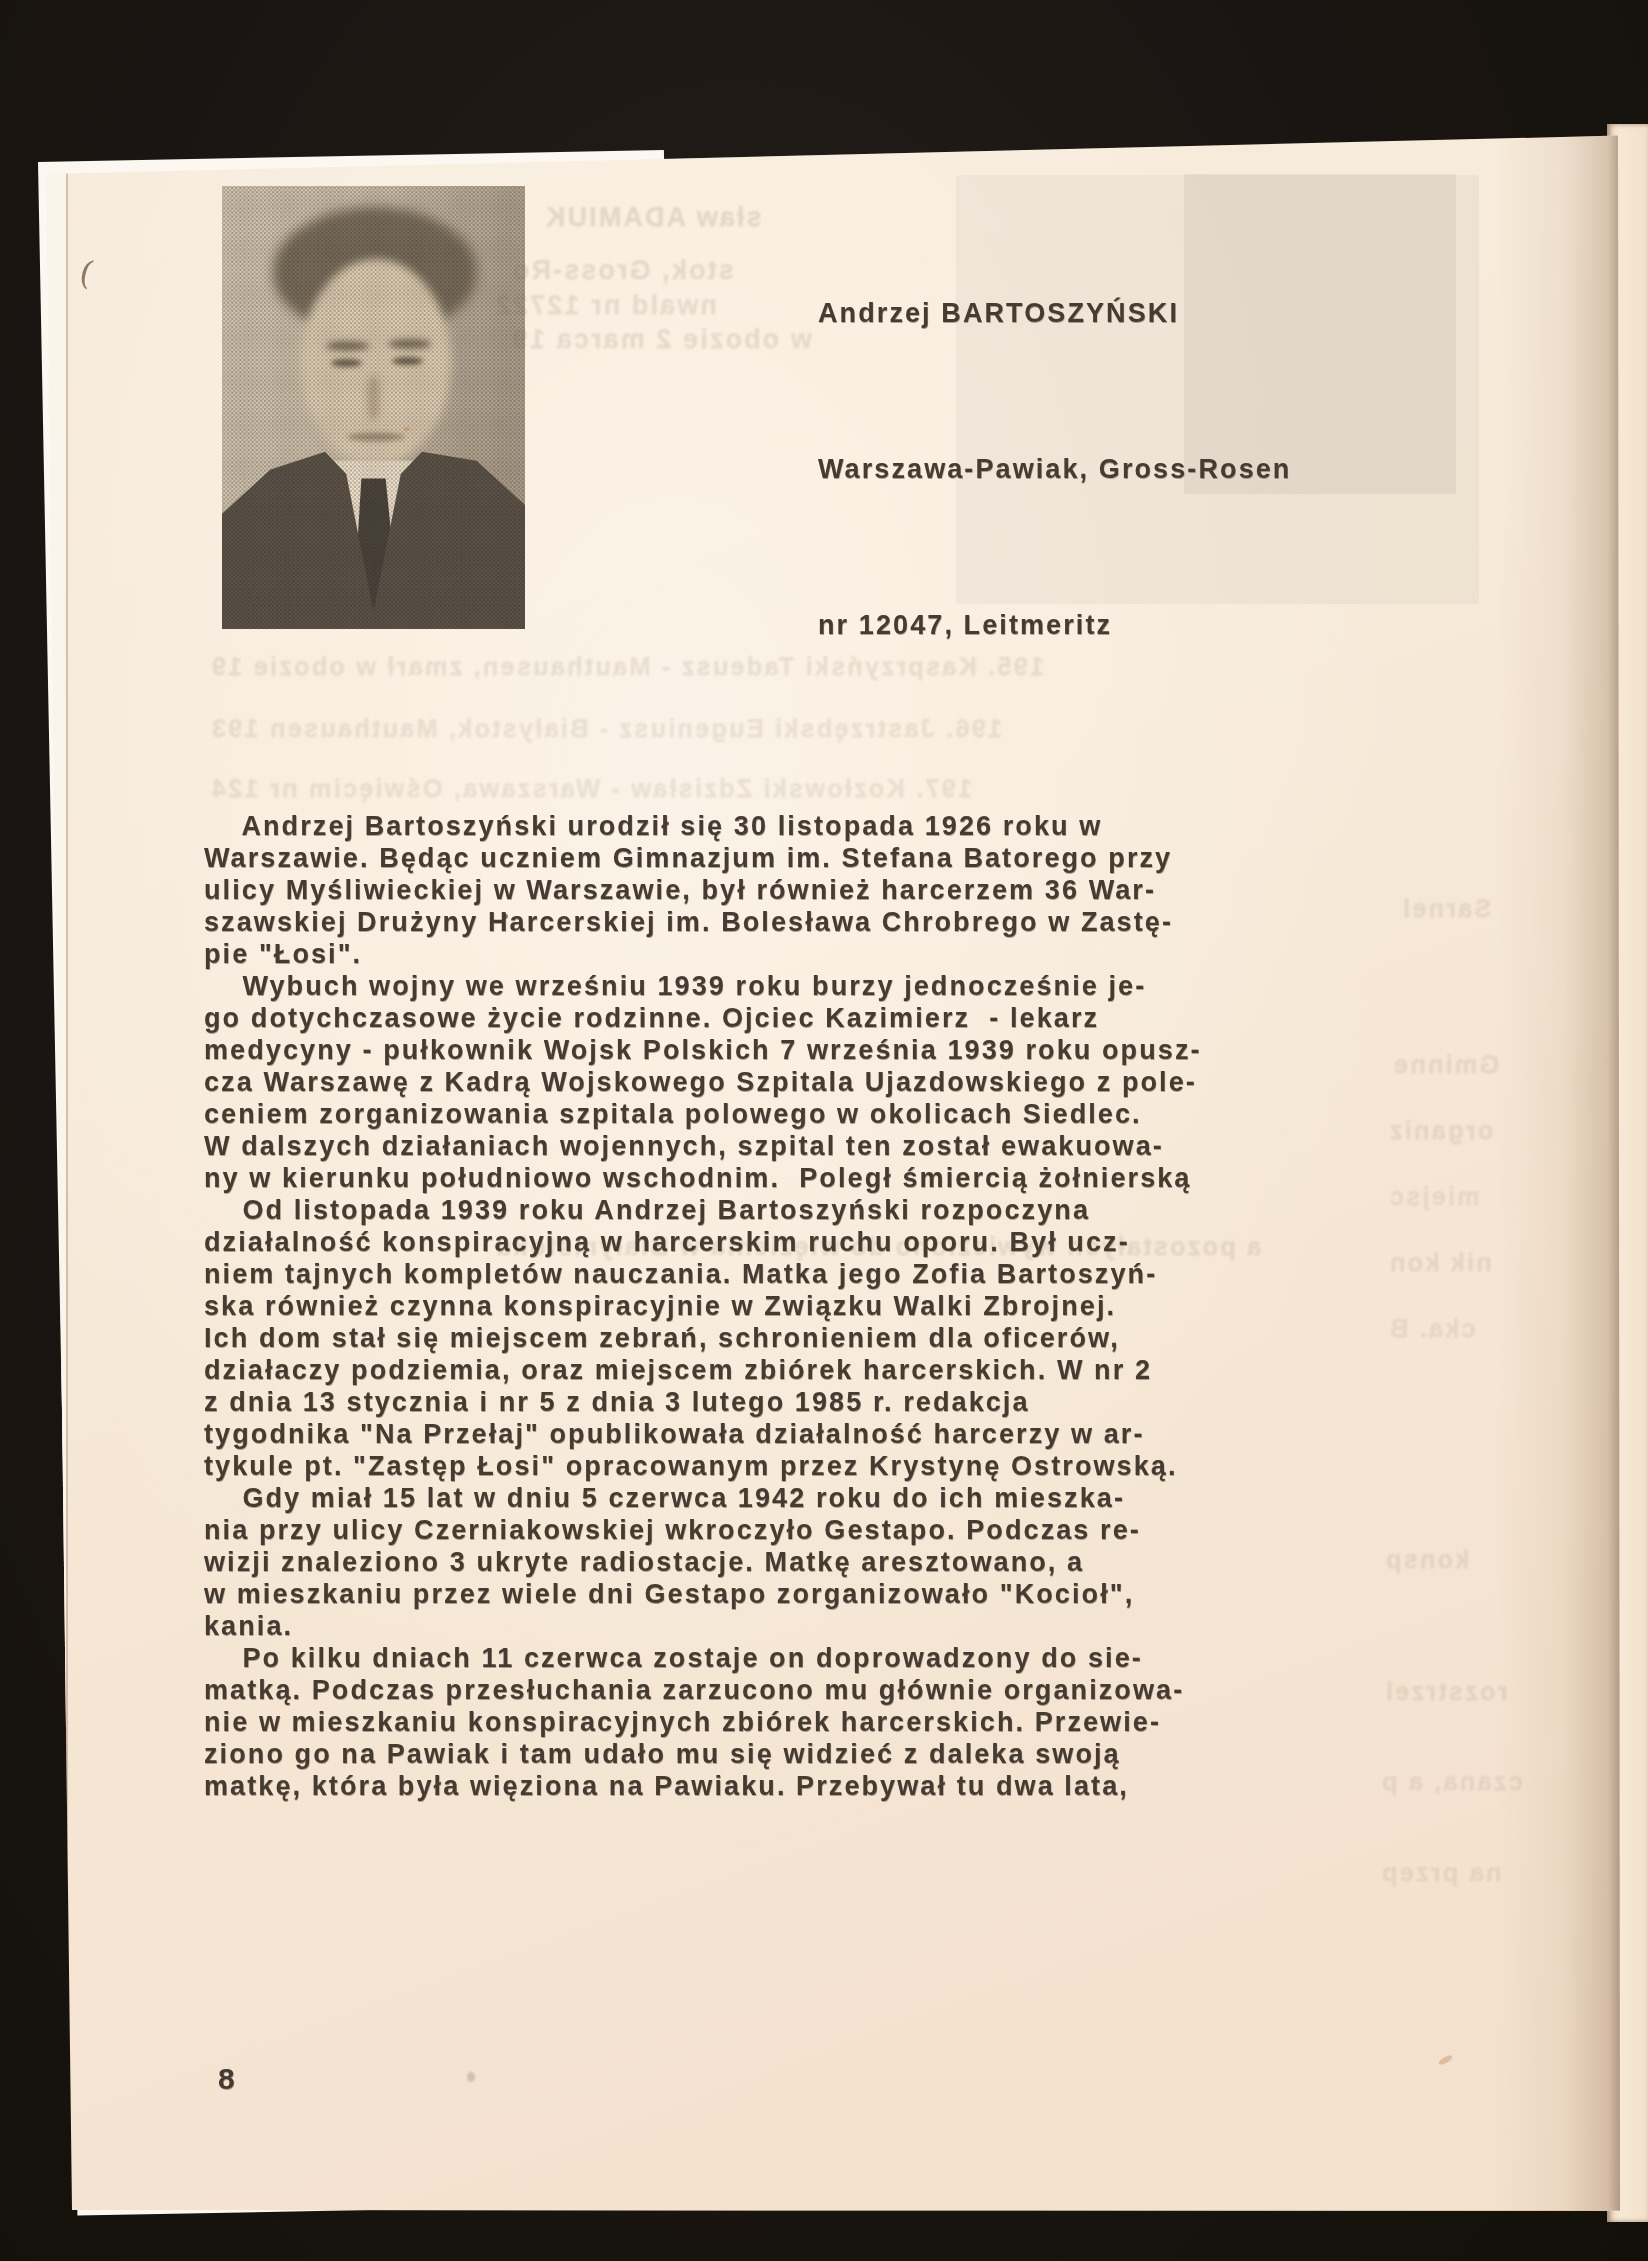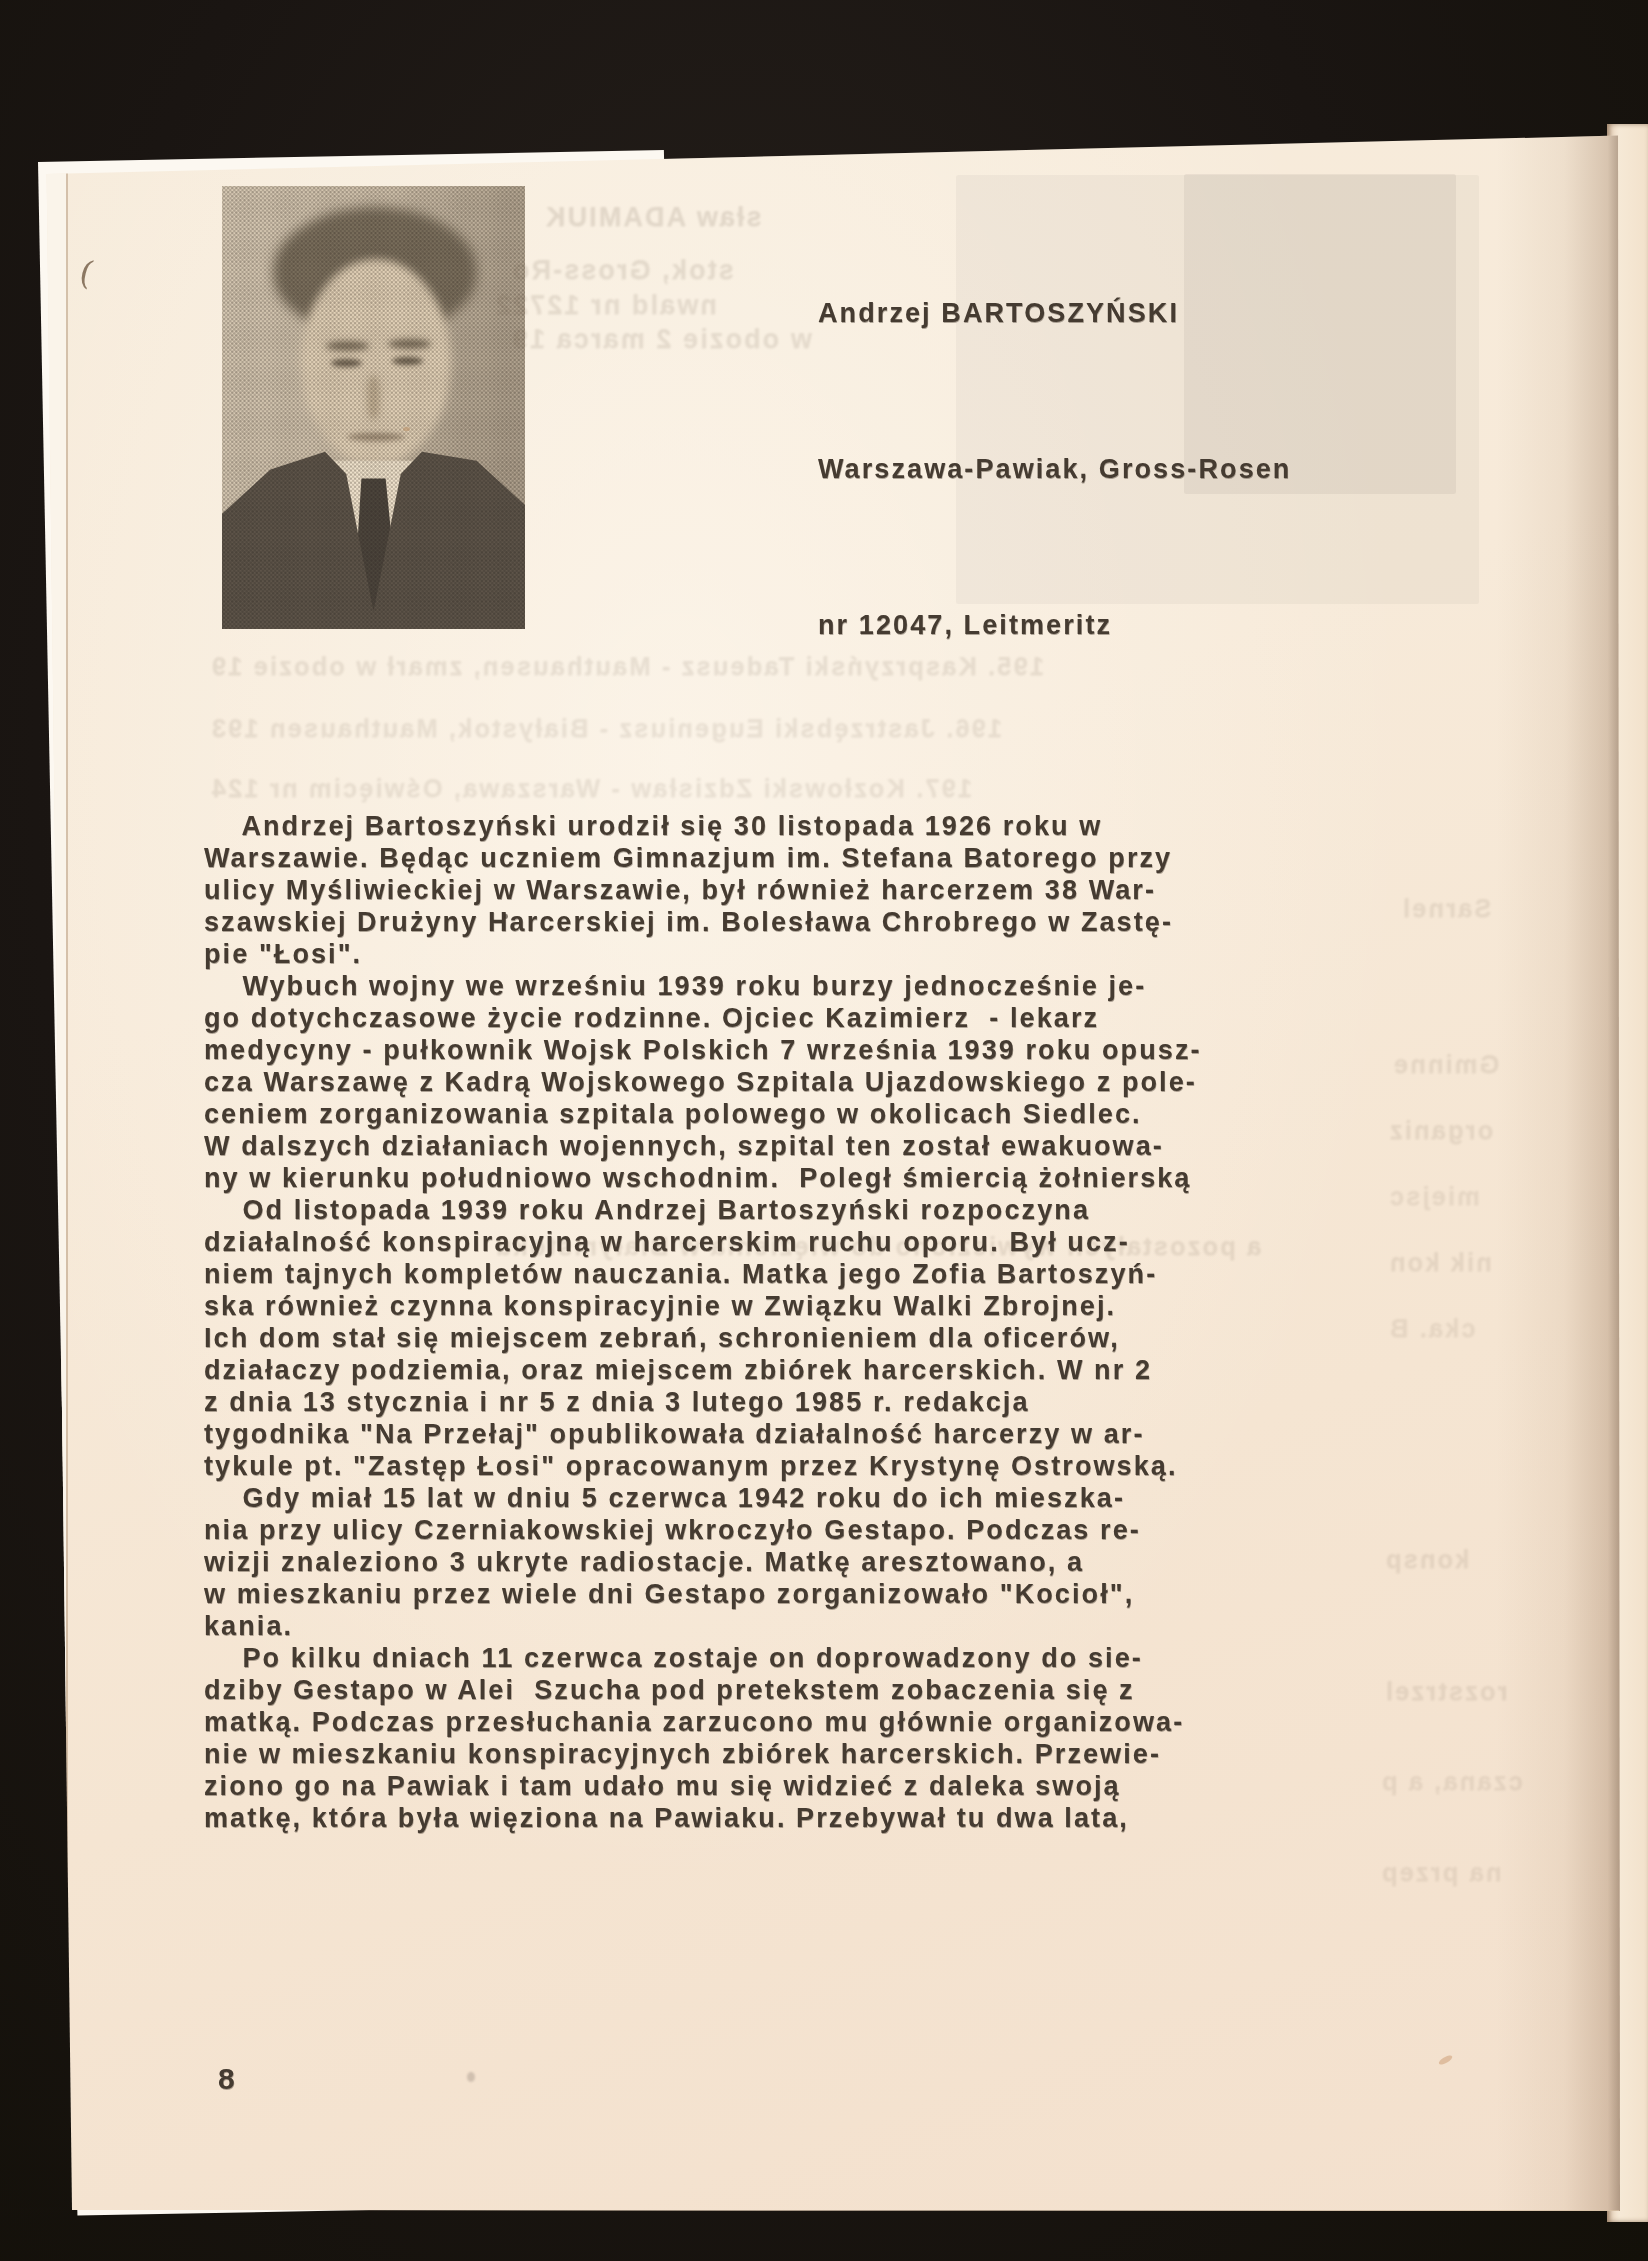--- a/index.html
+++ b/index.html
@@ -138,21 +138,21 @@
         <div class="ghost tw" style="left: 1343px; top: 1180px; opacity: 0.11; font-size: 25.5px;">cka. B</div>
         <div class="ghost tw" style="left: 1339px; top: 1411px; opacity: 0.12; font-size: 25.5px;">konsp</div>
         <div class="ghost tw" style="left: 1339px; top: 1543px; opacity: 0.12; font-size: 25.5px;">rozstrzel</div>
         <div class="ghost tw" style="left: 1335px; top: 1633px; opacity: 0.11; font-size: 25.5px;">czana, a p</div>
         <div class="ghost tw" style="left: 1335px; top: 1724px; opacity: 0.11; font-size: 25.5px;">na przep</div>
       </div>
 
     <div class="body-text">
         <div class="tw line">    Andrzej Bartoszyński urodził się 30 listopada 1926 roku w</div>
         <div class="tw line">Warszawie. Będąc uczniem Gimnazjum im. Stefana Batorego przy</div>
-        <div class="tw line">ulicy Myśliwieckiej w Warszawie, był również harcerzem 38 War-</div>
+        <div class="tw line">ulicy Myśliwieckiej w Warszawie, był również harcerzem 36 War-</div>
         <div class="tw line">szawskiej Drużyny Harcerskiej im. Bolesława Chrobrego w Zastę-</div>
         <div class="tw line">pie "Łosi".</div>
         <div class="tw line">    Wybuch wojny we wrześniu 1939 roku burzy jednocześnie je-</div>
         <div class="tw line">go dotychczasowe życie rodzinne. Ojciec Kazimierz  - lekarz</div>
         <div class="tw line">medycyny - pułkownik Wojsk Polskich 7 września 1939 roku opusz-</div>
         <div class="tw line">cza Warszawę z Kadrą Wojskowego Szpitala Ujazdowskiego z pole-</div>
         <div class="tw line">ceniem zorganizowania szpitala polowego w okolicach Siedlec.</div>
         <div class="tw line">W dalszych działaniach wojennych, szpital ten został ewakuowa-</div>
         <div class="tw line">ny w kierunku południowo wschodnim.  Poległ śmiercią żołnierską</div>
         <div class="tw line">    Od listopada 1939 roku Andrzej Bartoszyński rozpoczyna</div>
@@ -163,21 +163,20 @@
         <div class="tw line">działaczy podziemia, oraz miejscem zbiórek harcerskich. W nr 2</div>
         <div class="tw line">z dnia 13 stycznia i nr 5 z dnia 3 lutego 1985 r. redakcja</div>
         <div class="tw line">tygodnika "Na Przełaj" opublikowała działalność harcerzy w ar-</div>
         <div class="tw line">tykule pt. "Zastęp Łosi" opracowanym przez Krystynę Ostrowską.</div>
         <div class="tw line">    Gdy miał 15 lat w dniu 5 czerwca 1942 roku do ich mieszka-</div>
         <div class="tw line">nia przy ulicy Czerniakowskiej wkroczyło Gestapo. Podczas re-</div>
         <div class="tw line">wizji znaleziono 3 ukryte radiostacje. Matkę aresztowano, a</div>
         <div class="tw line">w mieszkaniu przez wiele dni Gestapo zorganizowało "Kocioł",</div>
         <div class="tw line">kania.</div>
         <div class="tw line">    Po kilku dniach 11 czerwca zostaje on doprowadzony do sie-</div>
-        <div class="tw line">dziby Gestapo w Alei  Szucha pod pretekstem zobaczenia się z</div>
         <div class="tw line">matką. Podczas przesłuchania zarzucono mu głównie organizowa-</div>
         <div class="tw line">nie w mieszkaniu konspiracyjnych zbiórek harcerskich. Przewie-</div>
         <div class="tw line">ziono go na Pawiak i tam udało mu się widzieć z daleka swoją</div>
         <div class="tw line">matkę, która była więziona na Pawiaku. Przebywał tu dwa lata,</div>
       </div>
 
     <div class="page-number tw">8</div>
 
     <div class="pen-mark">(</div>
     <div class="speck sp1"></div>

